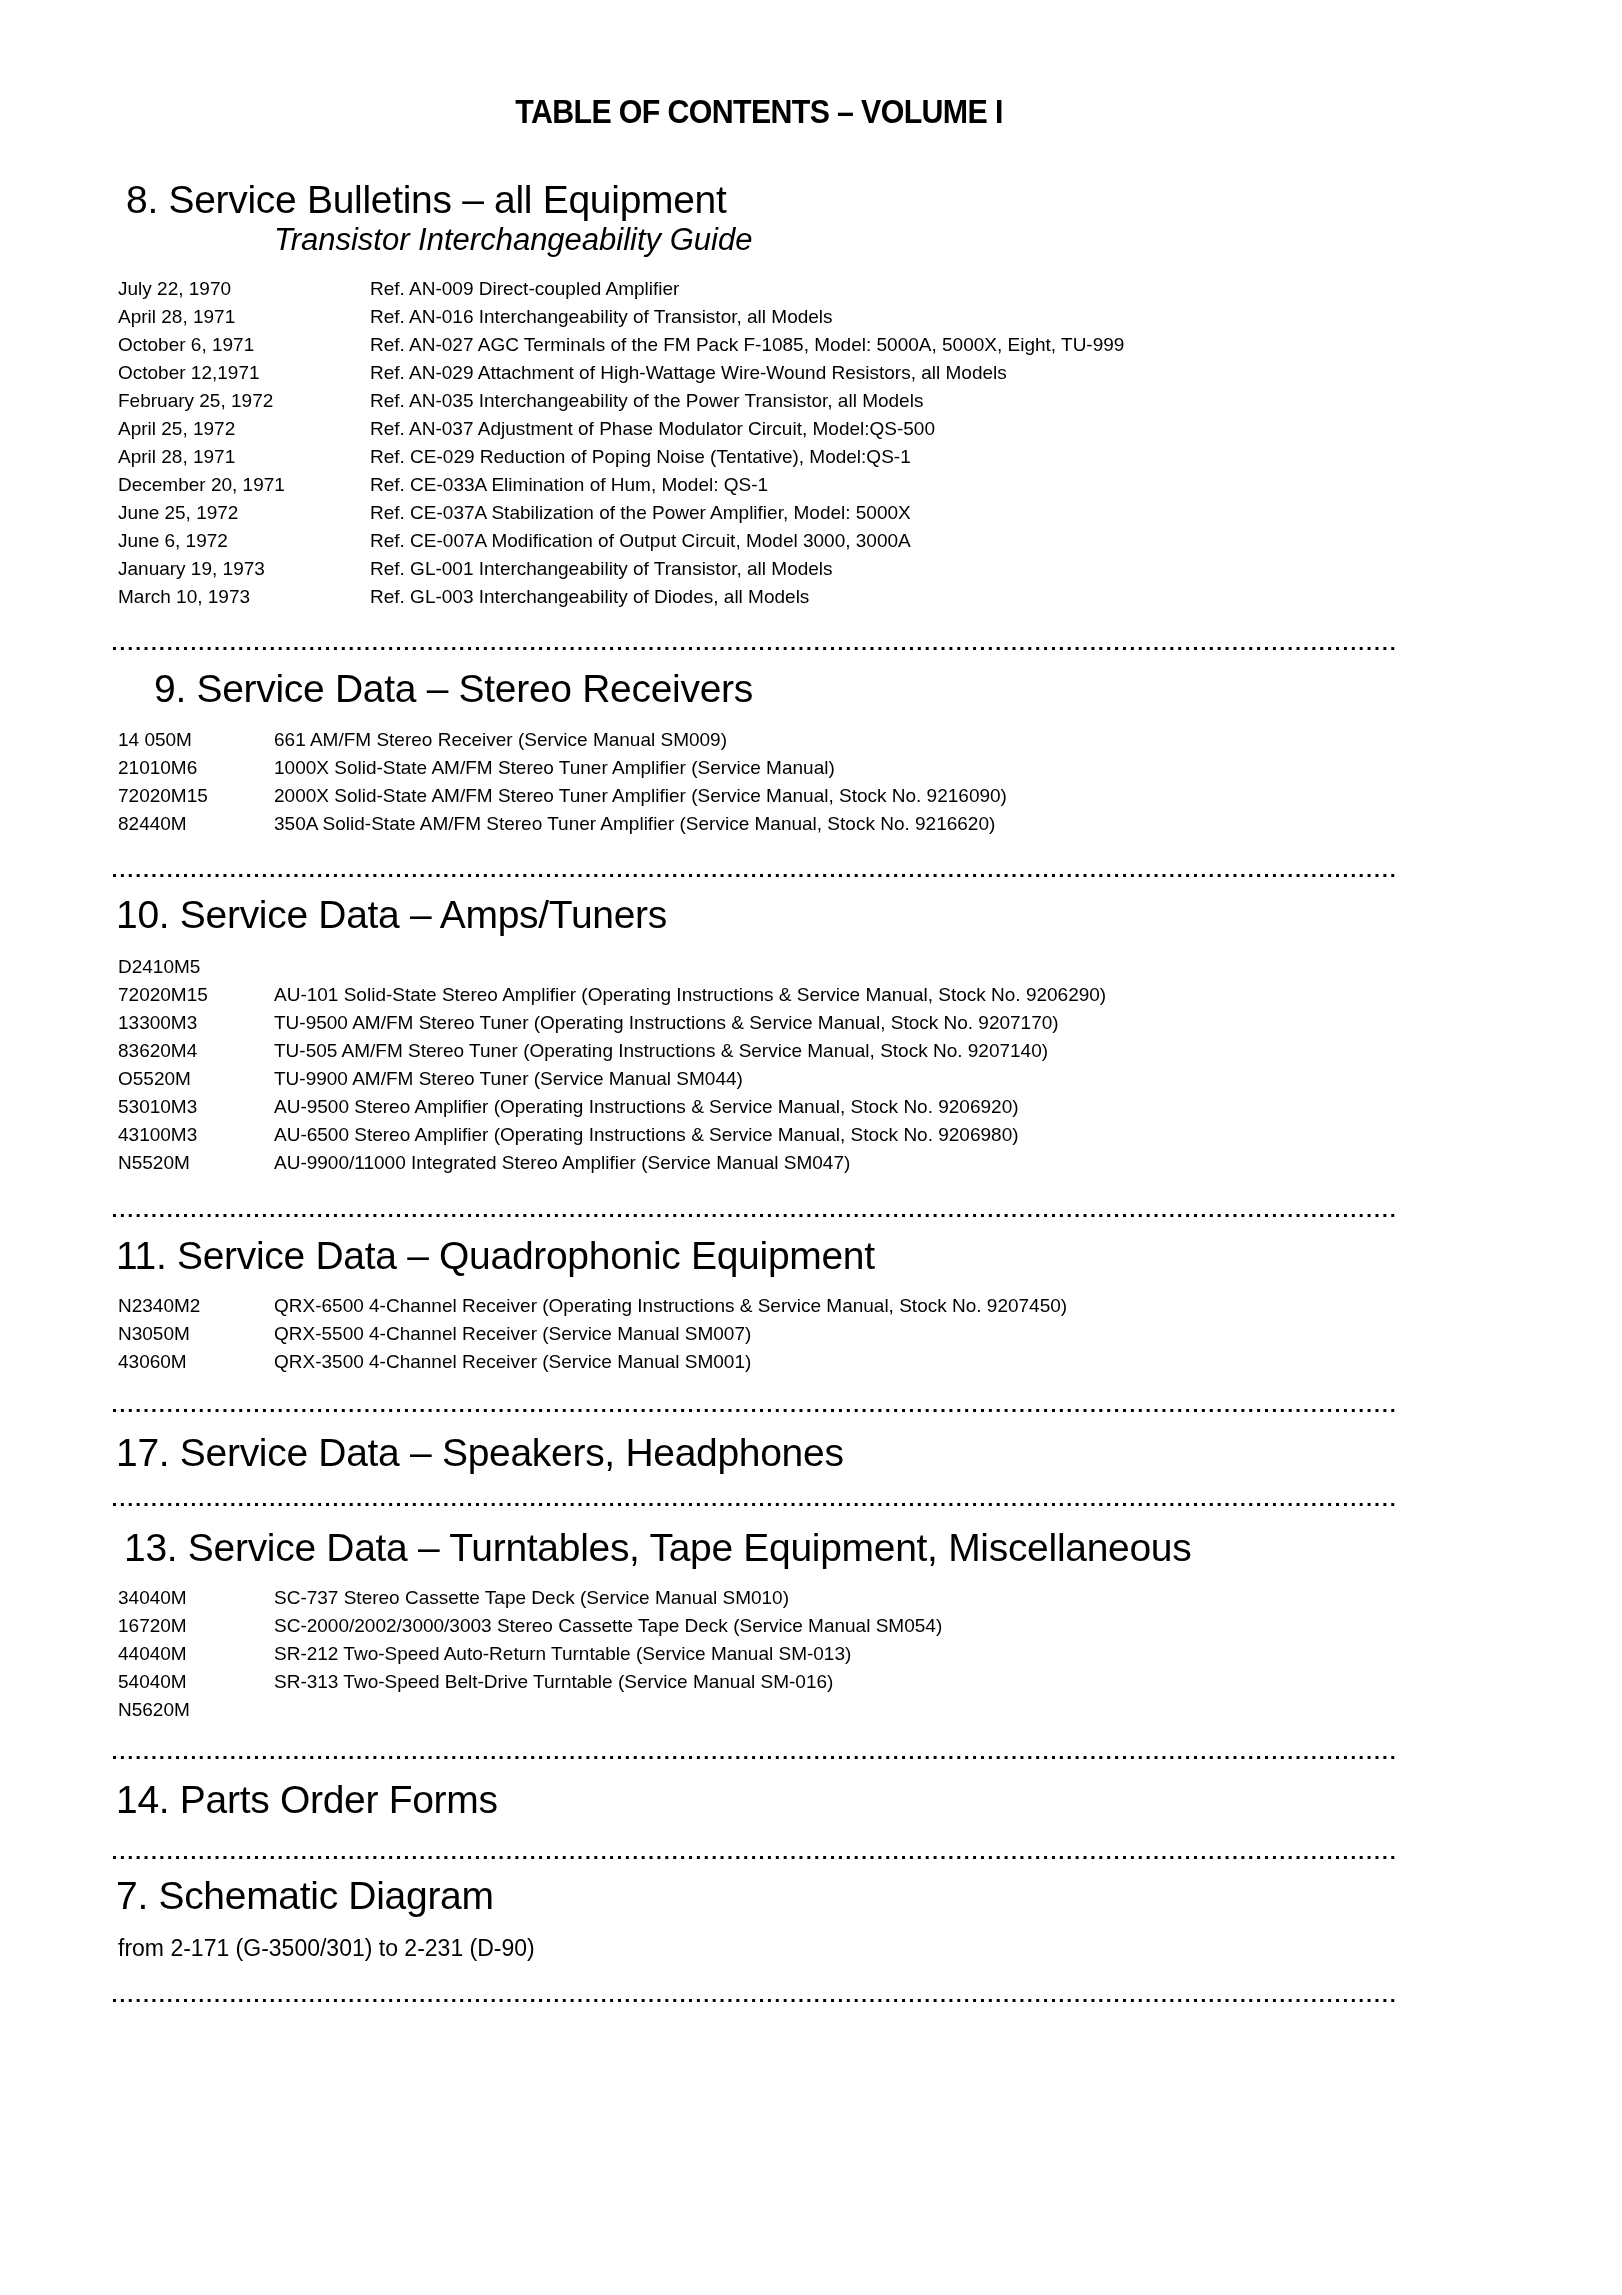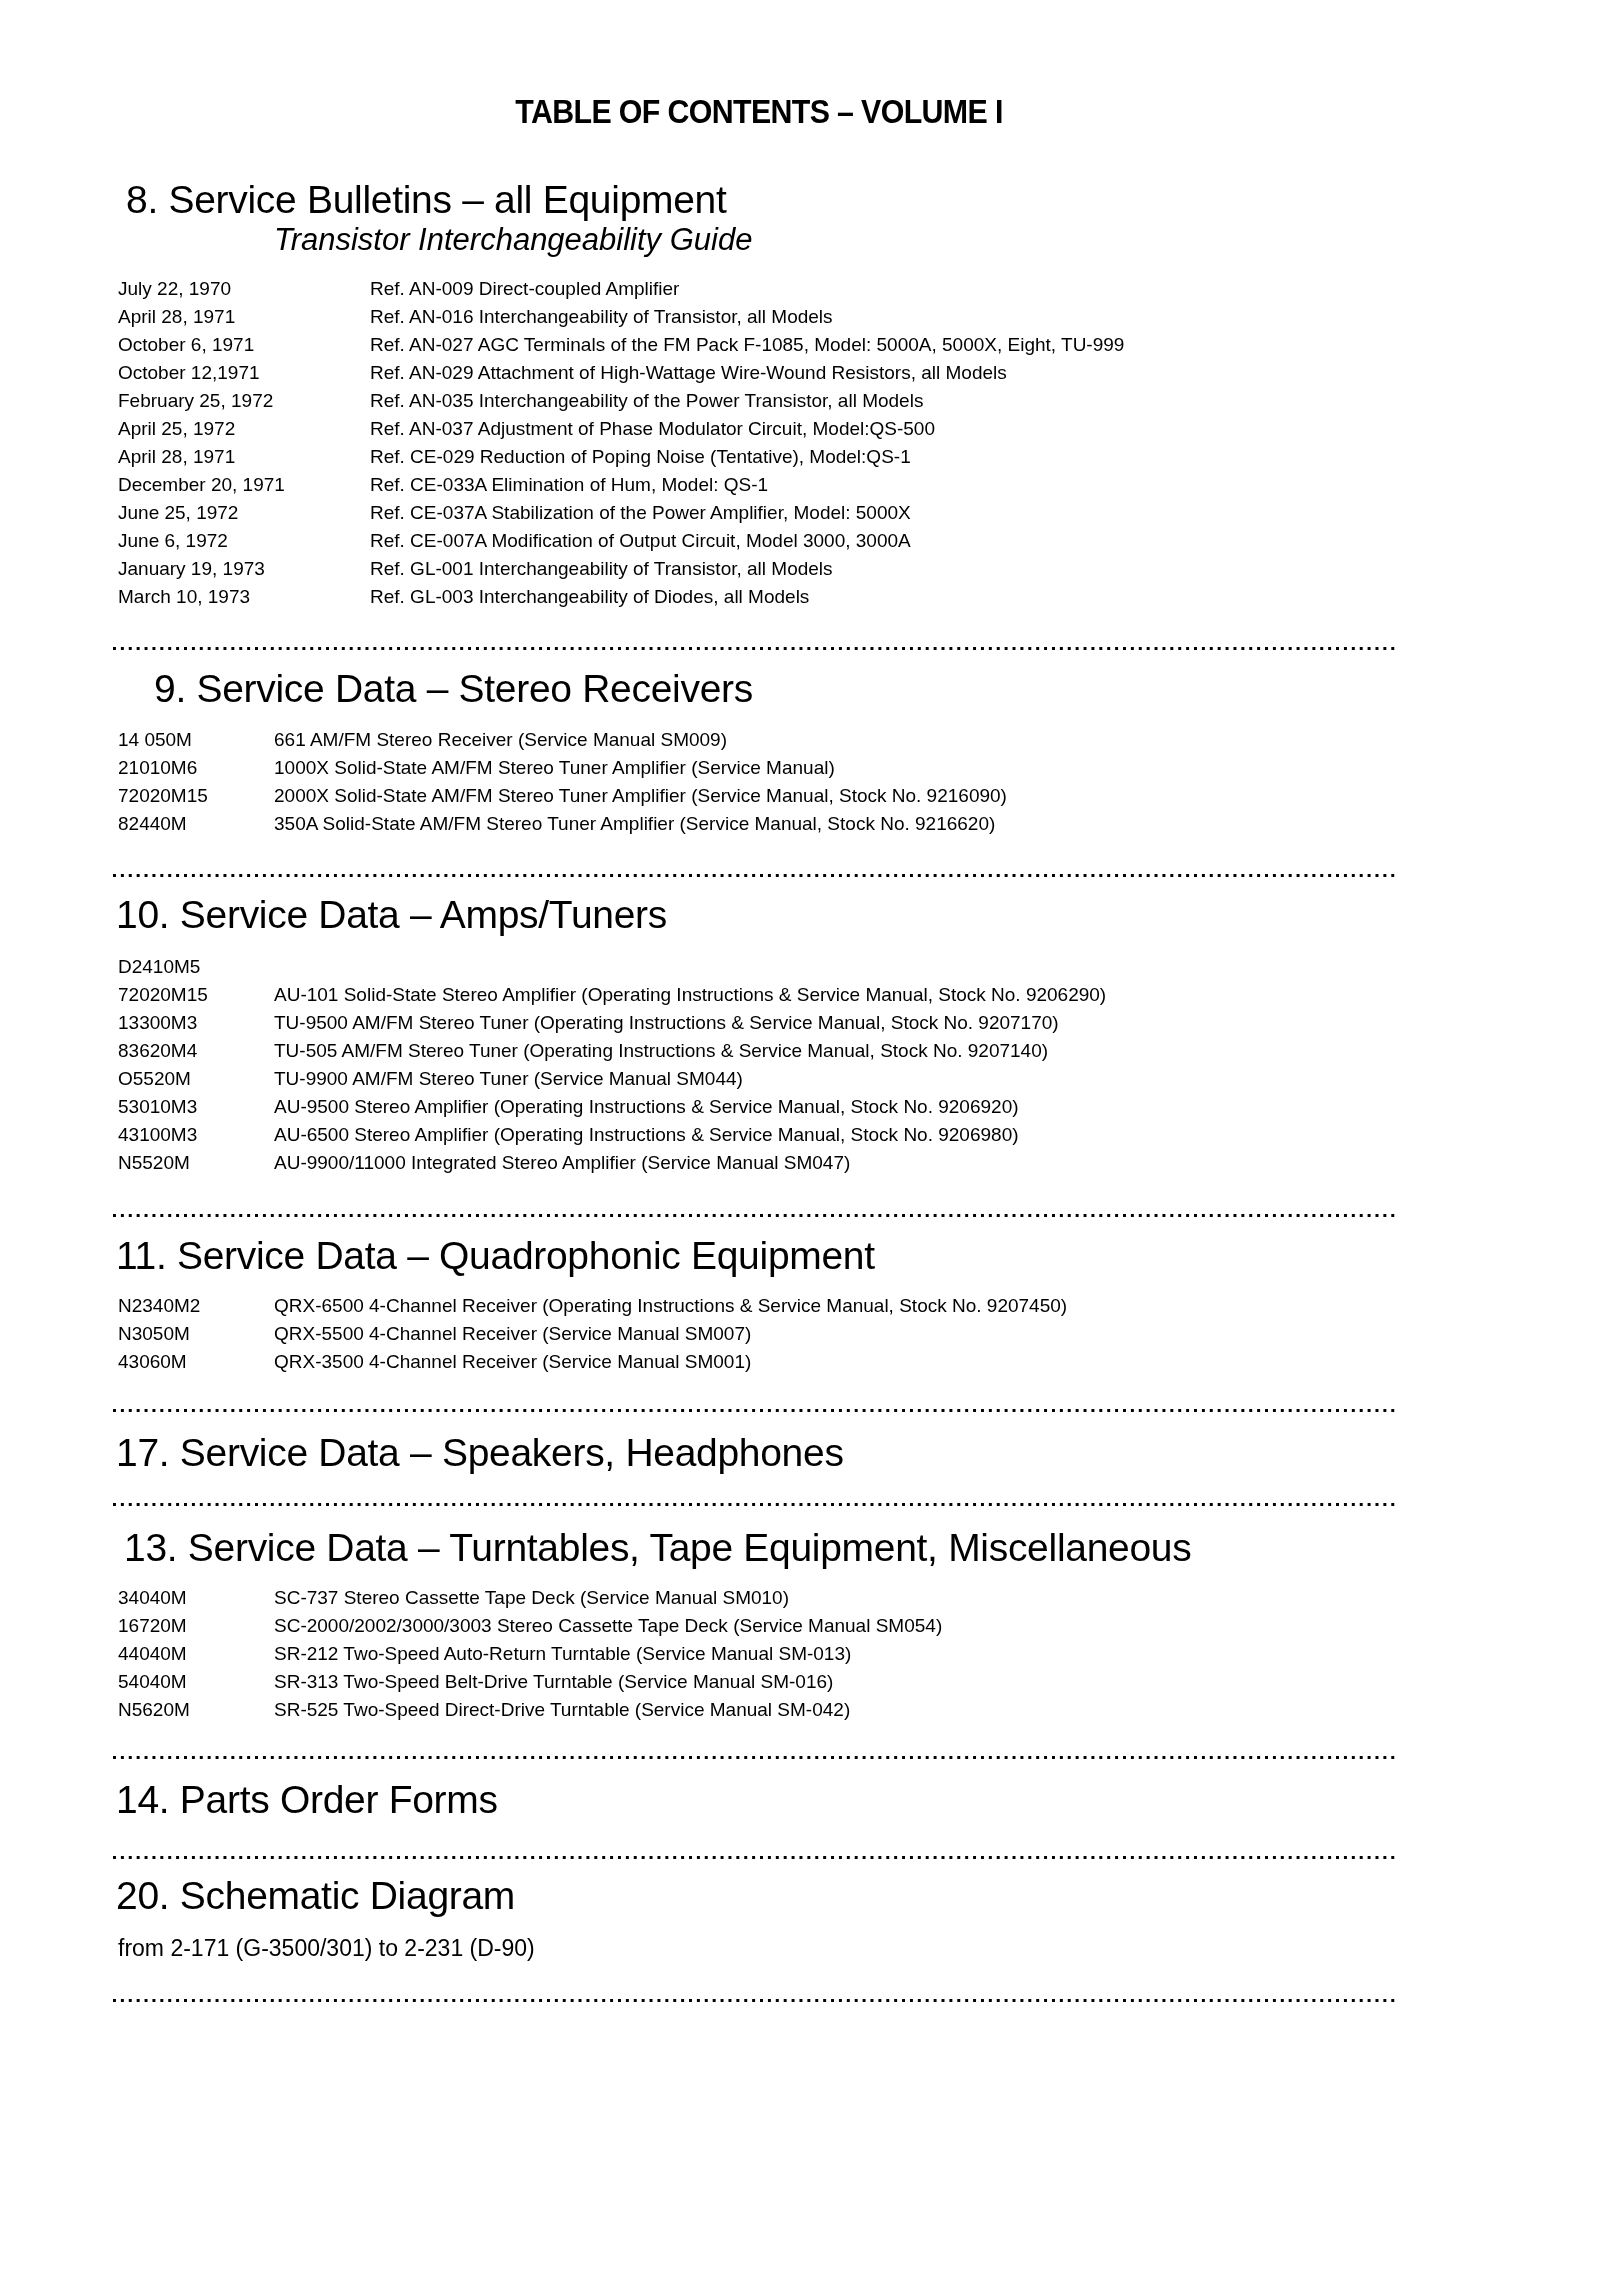--- a/index.html
+++ b/index.html
@@ -212,27 +212,26 @@
   <div class="row">
       <span class="c1">44040M</span>
       <span class="c2">SR-212 Two-Speed Auto-Return Turntable (Service Manual SM-013)</span>
     </div>
   <div class="row">
       <span class="c1">54040M</span>
       <span class="c2">SR-313 Two-Speed Belt-Drive Turntable (Service Manual SM-016)</span>
     </div>
   <div class="row">
       <span class="c1">N5620M</span>
-      <span class="c2">SR-525 Two-Speed Direct-Drive Turntable (Service Manual SM-042)</span>
     </div>
 </div>
 
 <div class="abs dots" style="top:1756px;"></div>
 
 <div class="abs sec-heading" style="left:116px; top:1777px;">14. Parts Order Forms</div>
 
 <div class="abs dots" style="top:1856px;"></div>
 
-<div class="abs sec-heading" style="left:116px; top:1873px;">20. Schematic Diagram</div>
+<div class="abs sec-heading" style="left:116px; top:1873px;">7. Schematic Diagram</div>
 <div class="abs plain-text" style="left:118px; top:1934px;">from 2-171 (G-3500/301) to 2-231 (D-90)</div>
 
 <div class="abs dots" style="top:1999px;"></div>
 
 
 </body></html>

